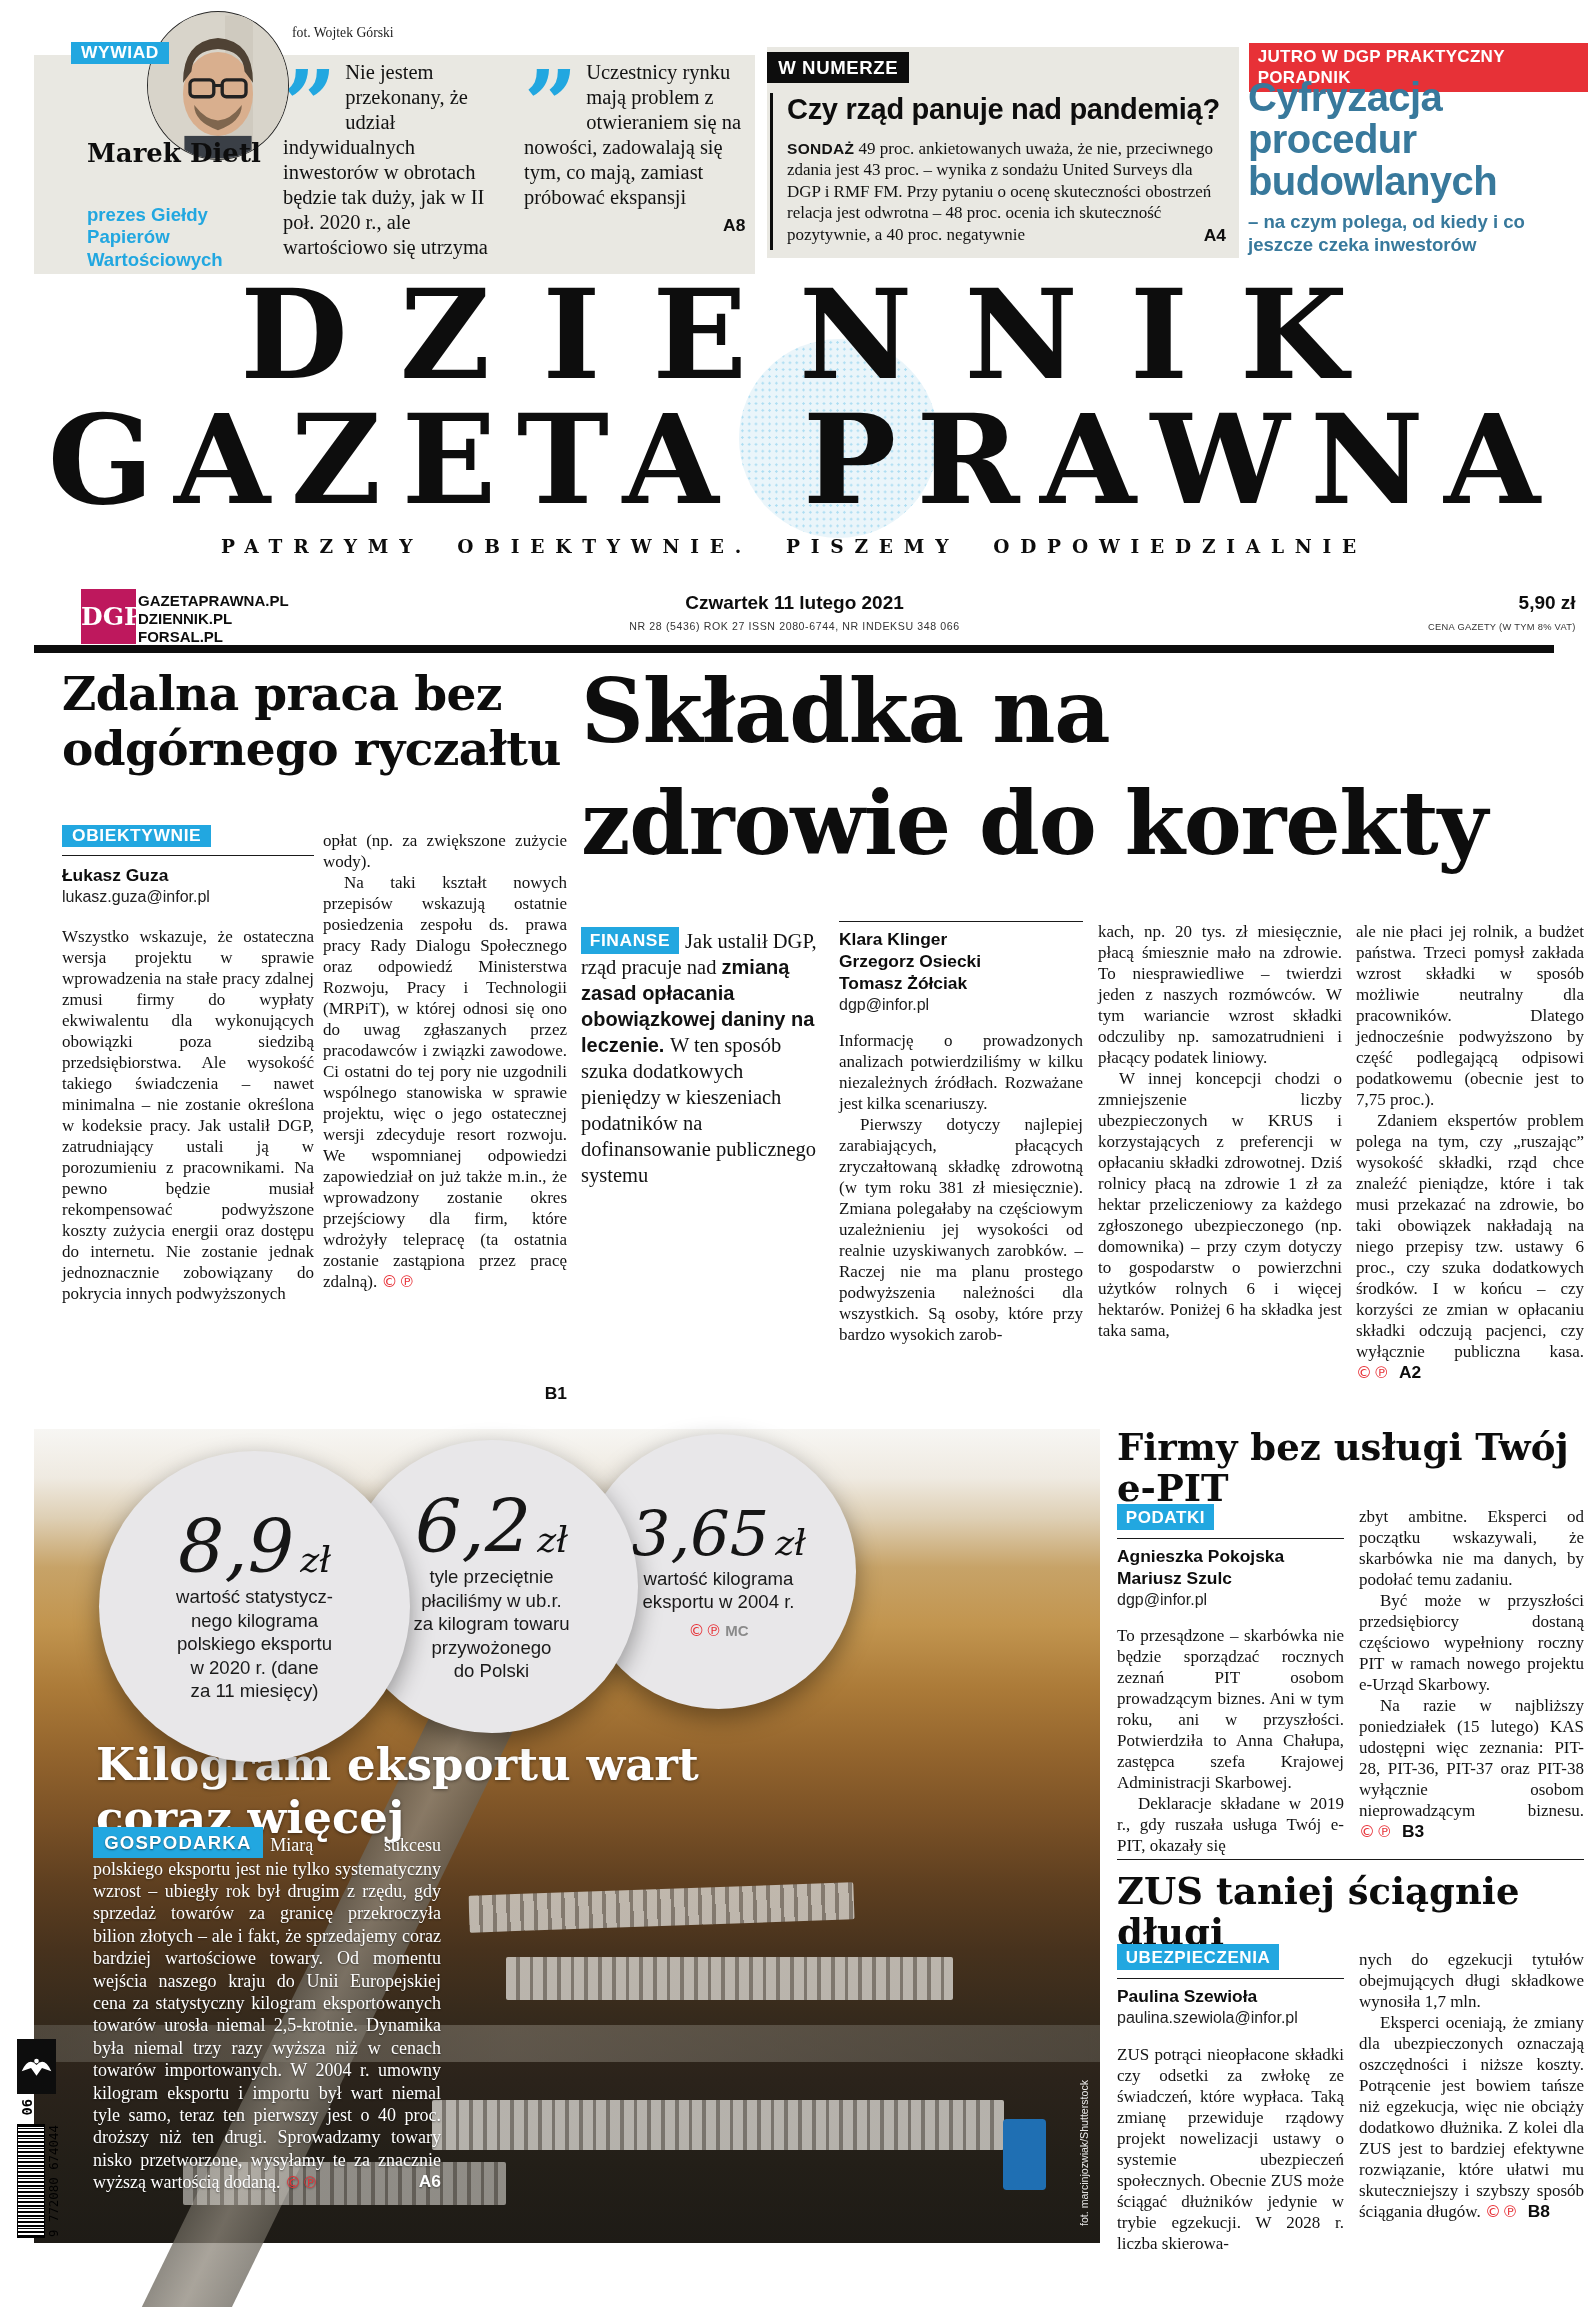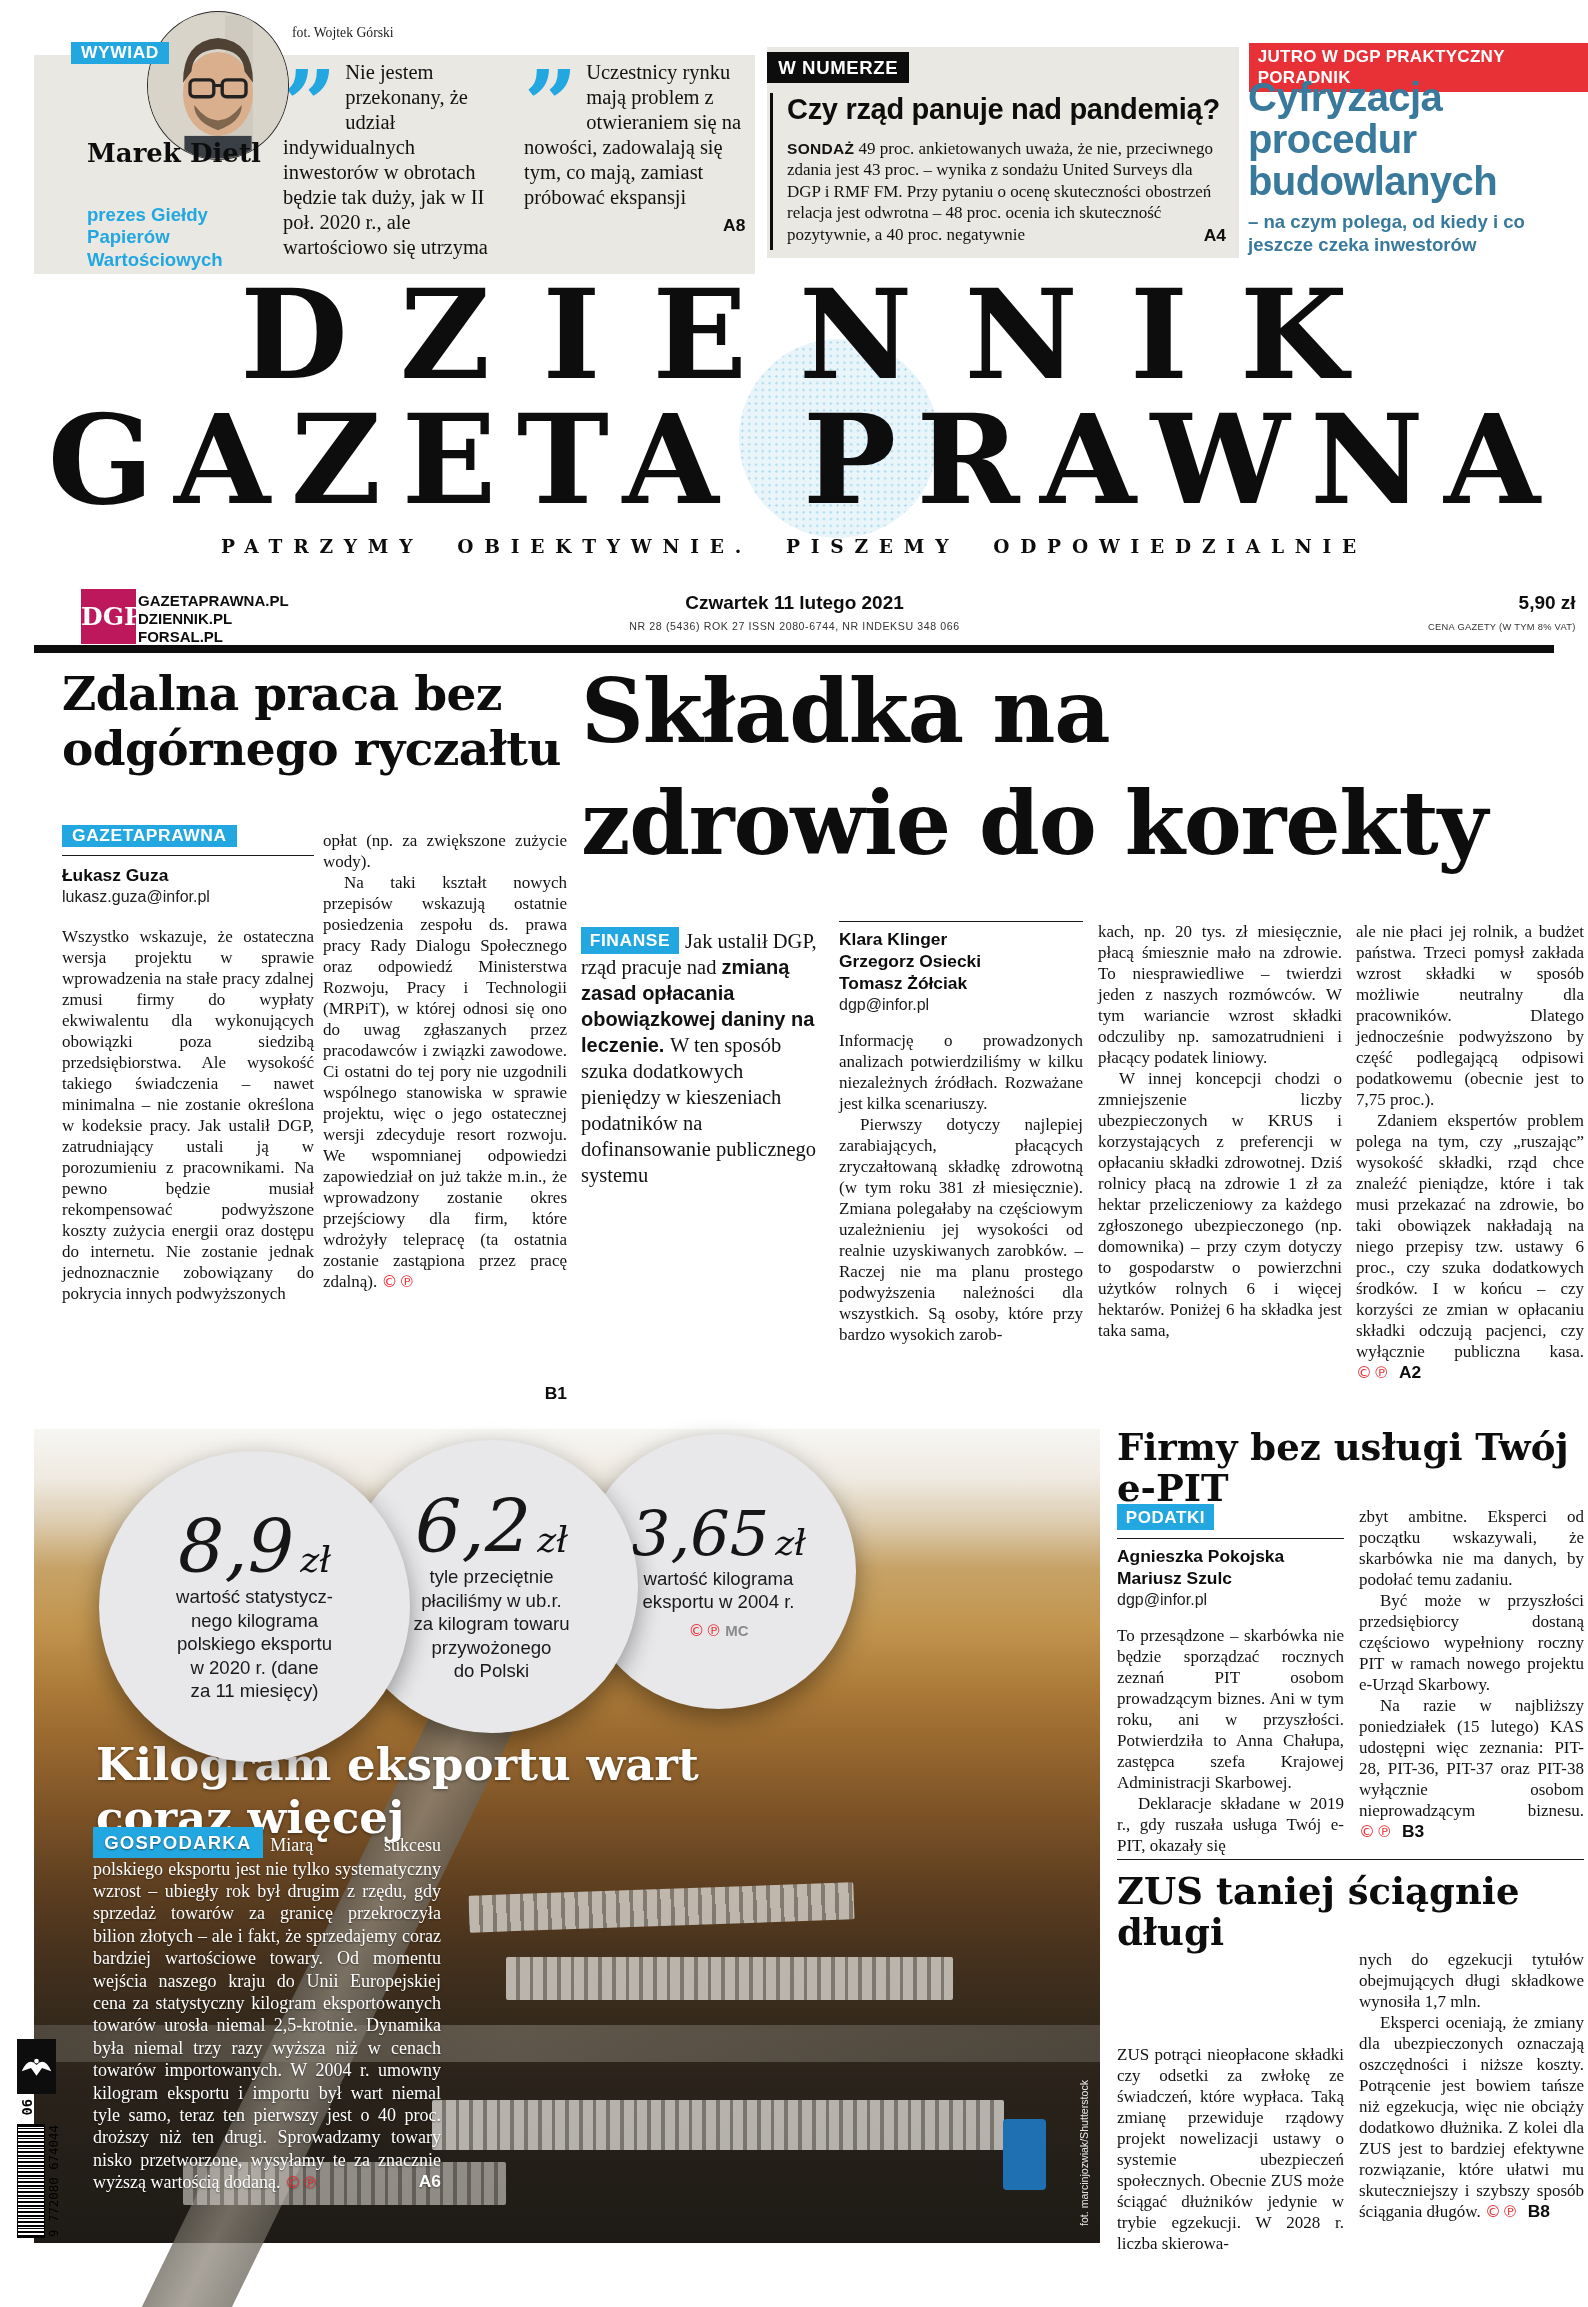--- a/index.html
+++ b/index.html
@@ -123,21 +123,21 @@
   </div>
   <div class="abs sans" style="right:12.4px;top:592px;width:249px;text-align:right;">
     <div style="font-weight:bold;font-size:19px;color:#0d0d0d;">5,90 zł</div>
     <div style="font-size:9.3px;letter-spacing:0.3px;color:#333;margin-top:7.5px;">CENA GAZETY (W TYM 8% VAT)</div>
   </div>
   <div class="abs" style="left:34px;top:645px;width:1520px;height:7.5px;background:#0d0d0d;"></div>
 
   <div class="abs serifhead" style="left:62px;top:666px;width:509px;font-size:47px;line-height:55px;letter-spacing:-0.6px;">Zdalna praca bez odgórnego ryczałtu</div>
 
   <div class="abs" style="left:62px;top:825px;width:252px;">
-    <span class="badge">GAZETAPRAWNA</span>
+    <span class="badge">OBIEKTYWNIE</span>
     <hr class="rule" style="margin-top:8.7px;">
     <div class="author" style="margin-top:7.5px;">Łukasz Guza</div>
     <div class="email">lukasz.guza@infor.pl</div>
   </div>
 
   <div class="abs bodytxt" style="left:62px;top:926px;width:252px;">
     <p>Wszystko wskazuje, że ostateczna wersja projektu w sprawie wprowadzenia na stałe pracy zdalnej zmusi firmy do wypłaty ekwiwalentu dla wykonujących obowiązki poza siedzibą przedsiębiorstwa. Ale wysokość takiego świadczenia – nawet minimalna – nie zostanie określona w kodeksie pracy. Jak ustalił DGP, zatrudniający ustali ją w porozumieniu z pracownikami. Na pewno będzie musiał rekompensować podwyższone koszty zużycia energii oraz dostępu do internetu. Nie zostanie jednak jednoznacznie zobowiązany do pokrycia innych podwyższonych</p>
   </div>
 
   <div class="abs bodytxt" style="left:323px;top:830px;width:244px;height:578px;">
@@ -234,20 +234,26 @@
   <div class="abs bodytxt" style="left:1359px;top:1506px;width:225px;">
     <p>zbyt ambitne. Eksperci od początku wskazywali, że skarbówka nie ma danych, by podołać temu zadaniu.</p>
     <p>Być może w przyszłości przedsiębiorcy dostaną częściowo wypełniony roczny PIT w ramach nowego projektu e-Urząd Skarbowy.</p>
     <p><span>Na razie w najbliższy poniedziałek (15 lutego) KAS udostępni więc zeznania: PIT-28, PIT-36, PIT-37 oraz PIT-38 wyłącznie osobom nieprowadzącym biznesu.</span> <span class="cp">©℗</span>&nbsp;&nbsp;<span class="pageref">B3</span></p>
   </div>
 
   <div class="abs" style="left:1117px;top:1859px;width:467px;height:1.2px;background:#1a1a1a;"></div>
 
   <div class="abs serifhead" style="left:1117px;top:1871px;width:472px;font-size:37px;line-height:41px;">ZUS taniej ściągnie długi</div>
 
+  <div class="abs" style="left:1117px;top:1944px;width:227px;">
+    <span class="badge" style="font-size:17px;padding:2.5px 8.7px;">UBEZPIECZENIA</span>
+    <hr class="rule" style="margin-top:7.5px;">
+    <div class="author" style="margin-top:6.2px;">Paulina Szewioła</div>
+    <div class="email">paulina.szewiola@infor.pl</div>
+  </div>
 
   <div class="abs bodytxt" style="left:1117px;top:2044px;width:227px;">
     <p>ZUS potrąci nieopłacone składki czy odsetki za zwłokę ze świadczeń, które wypłaca. Taką zmianę przewiduje rządowy projekt nowelizacji ustawy o systemie ubezpieczeń społecznych. Obecnie ZUS może ściągać dłużników jedynie w trybie egzekucji. W 2028 r. liczba skierowa-</p>
   </div>
 
   <div class="abs bodytxt" style="left:1359px;top:1949px;width:225px;">
     <p>nych do egzekucji tytułów obejmujących długi składkowe wynosiła 1,7 mln.</p>
     <p><span>Eksperci oceniają, że zmiany dla ubezpieczonych oznaczają oszczędności i niższe koszty. Potrącenie jest bowiem tańsze niż egzekucja, więc nie obciąży dodatkowo dłużnika. Z kolei dla ZUS jest to bardziej efektywne rozwiązanie, które ułatwi mu skuteczniejszy i szybszy sposób ściągania długów.</span> <span class="cp">©℗</span>&nbsp;&nbsp;<span class="pageref">B8</span></p>
   </div>
 

